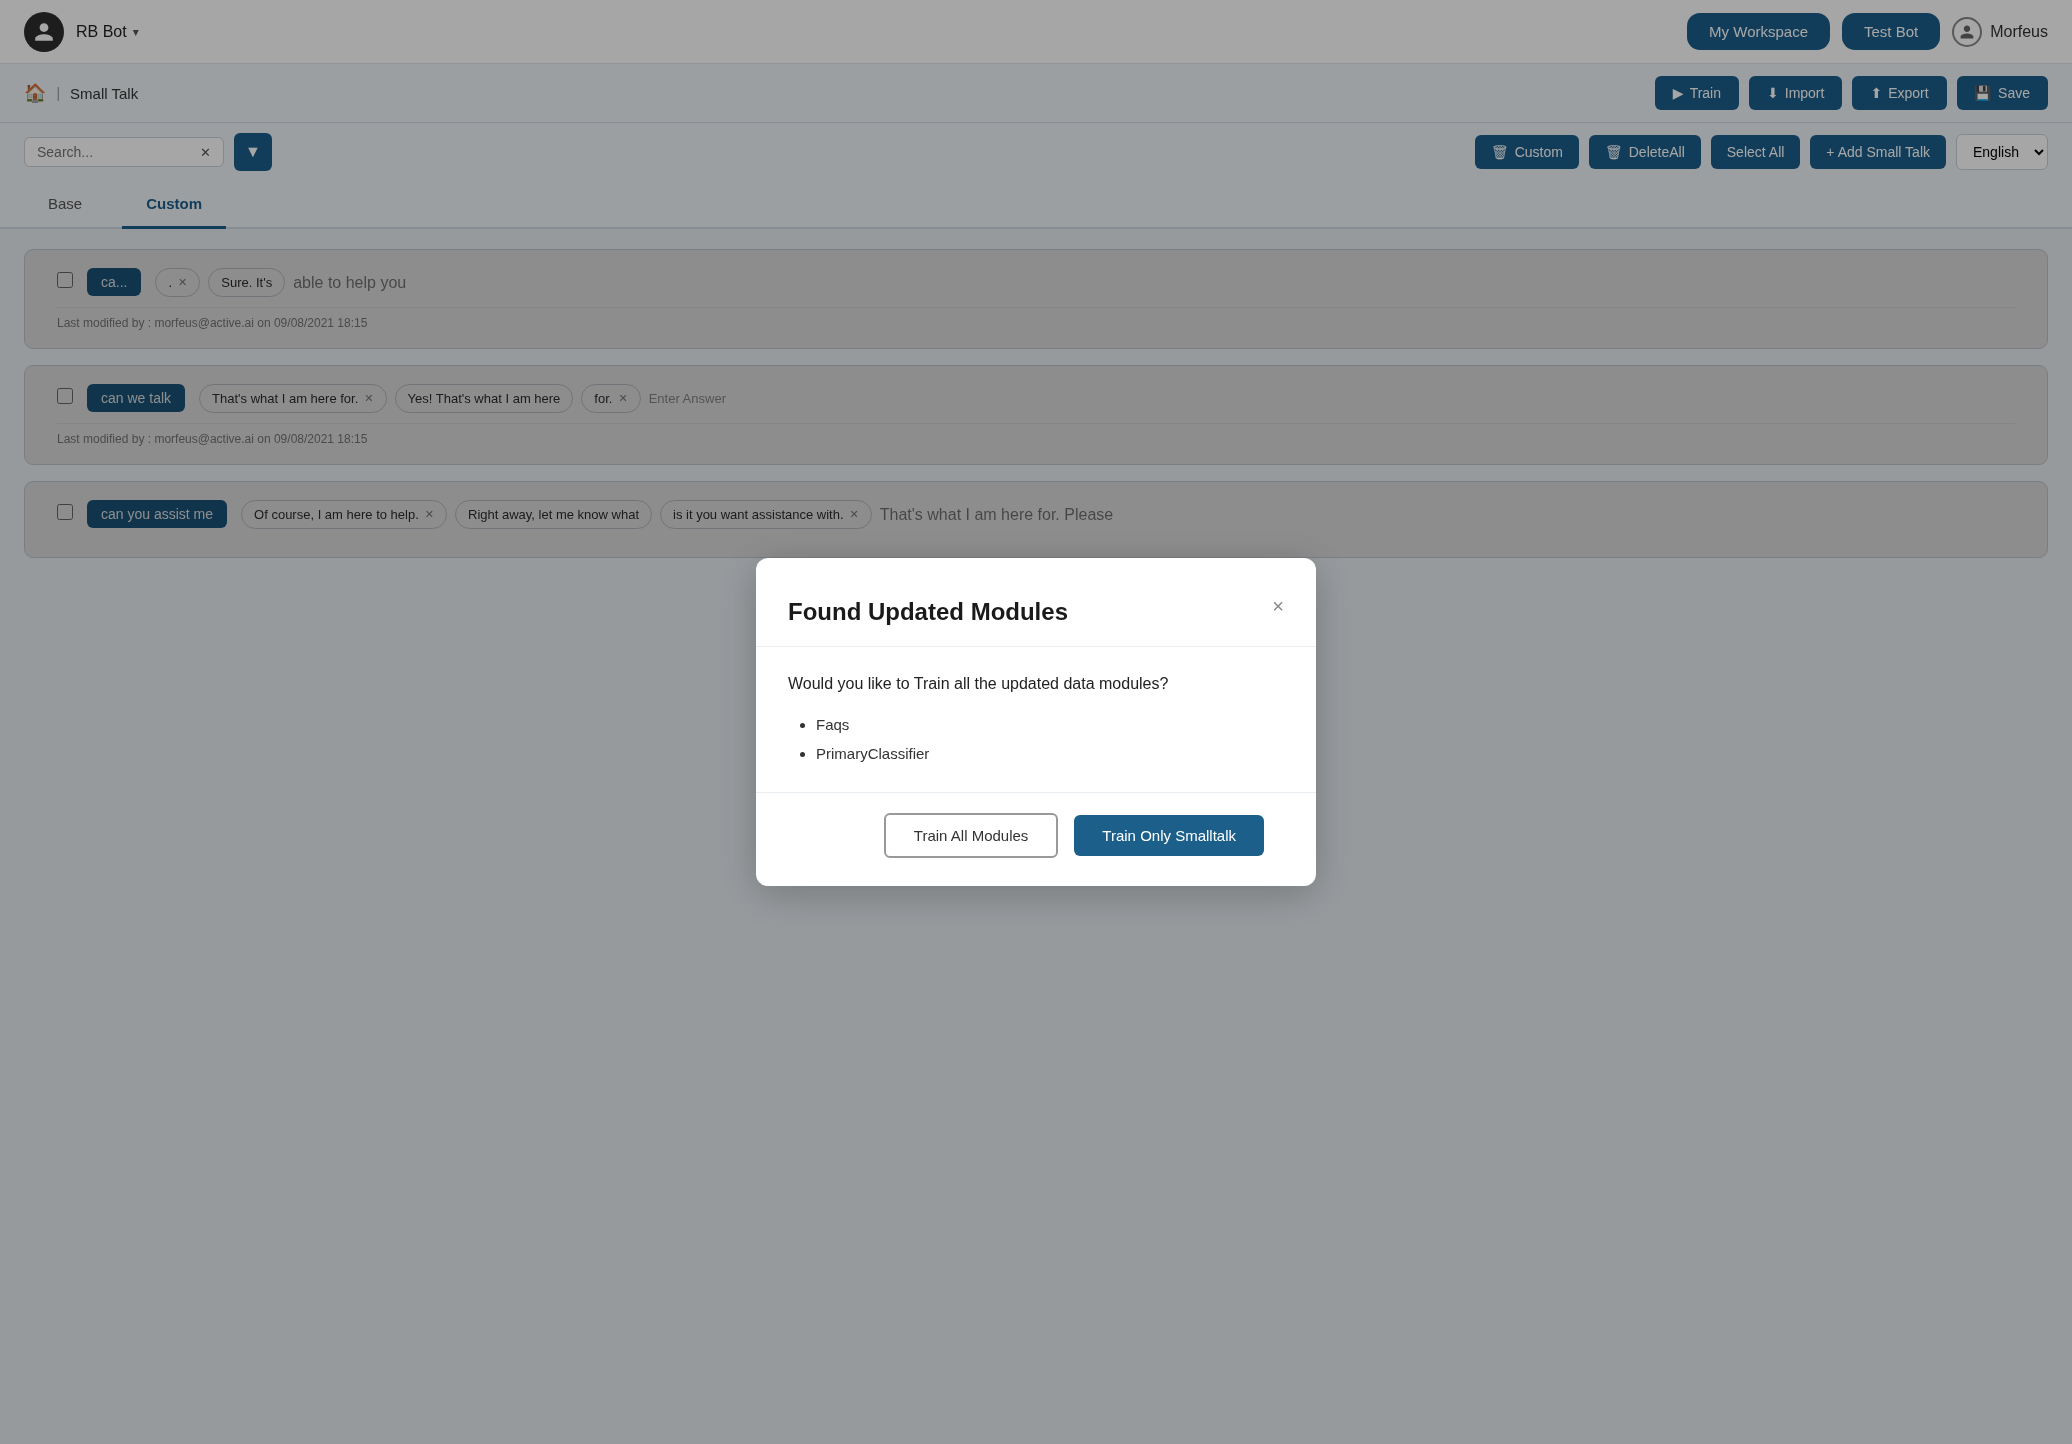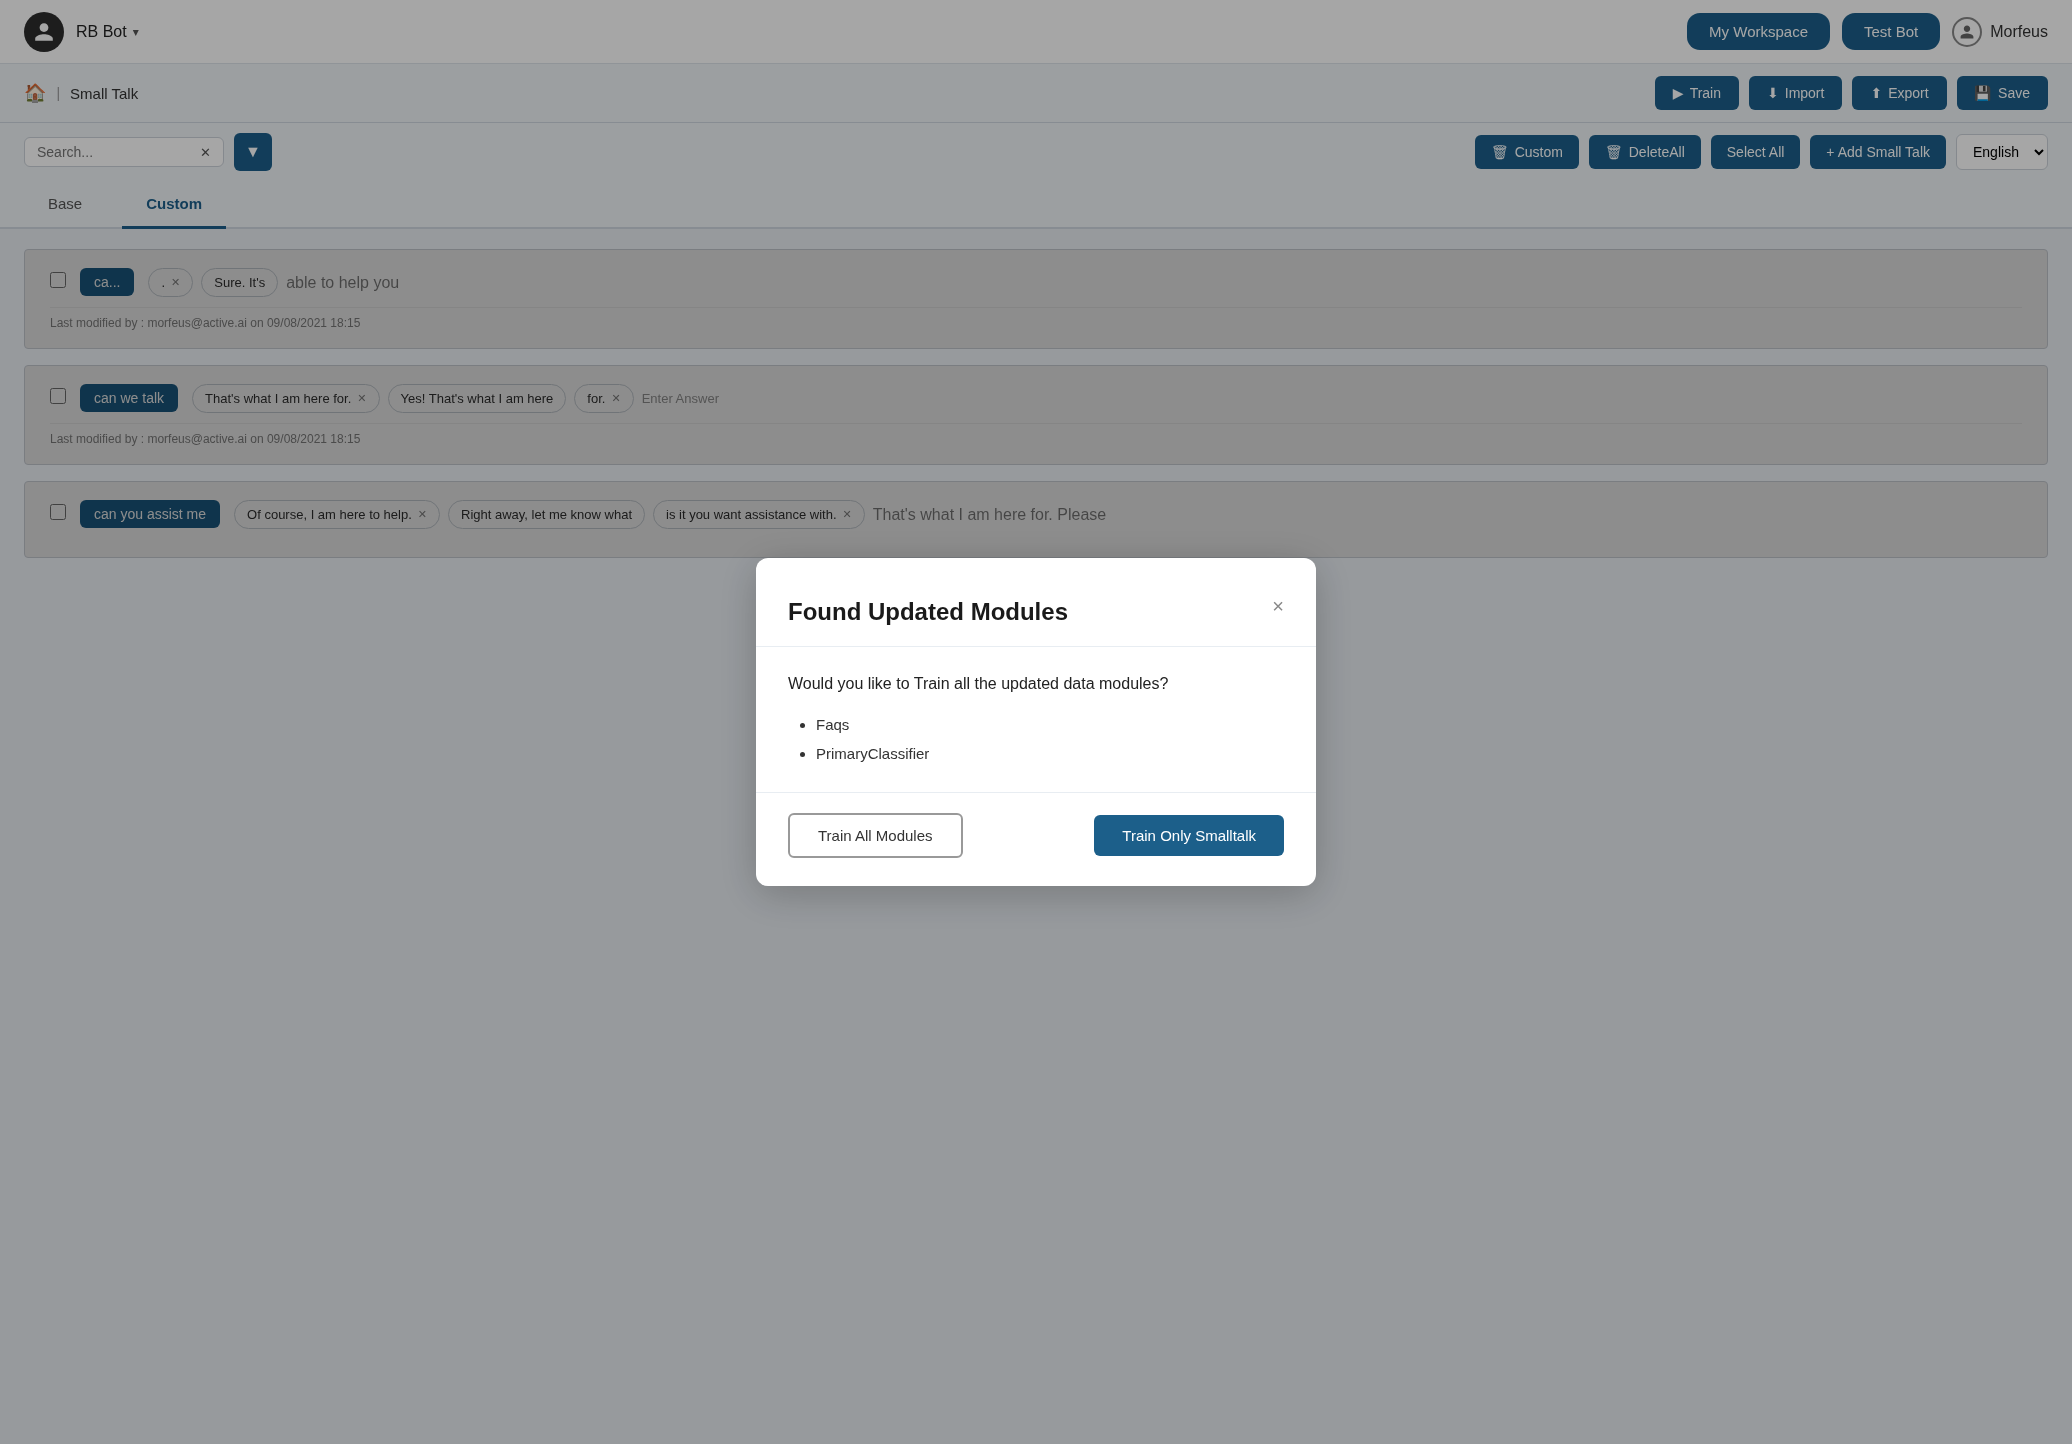--- a/index.html
+++ b/index.html
@@ -160,22 +160,22 @@
     }
     .tab.active { color: #1c5f8a; border-bottom-color: #1c5f8a; font-weight: 600; }
 
     
     .main-content {
       padding: 20px 24px;
       position: relative;
     }
     .small-talk-item {
       background: #fff;
-      border-radius: 4px;
-      padding: 18px 25px;
+      border-radius: 9px;
+      padding: 18px 32px;
       margin-bottom: 16px;
       border: 1px solid #dde3ea;
     }
     .item-row {
       display: flex;
       align-items: flex-start;
       gap: 14px;
       margin-bottom: 10px;
     }
     .item-checkbox { margin-top: 4px; width: 16px; height: 16px; cursor: pointer; }
@@ -244,22 +244,22 @@
     .modal-question {
       font-size: 16px; color: #222; margin-bottom: 18px; font-weight: 400;
     }
     .modal-list {
       list-style: disc;
       padding-left: 28px;
       font-size: 15px; color: #333;
       line-height: 1.9;
     }
     .modal-footer {
-      padding: 20px 32px 28px;
-      display: flex; align-items: center; justify-content: space-between;
+      padding: 20px 52px 28px;
+      display: flex; align-items: center; justify-content: flex-end;
       gap: 16px;
       border-top: 1px solid #e8edf2;
     }
     .btn-modal-outline {
       background: #fff;
       border: 2px solid #999;
       border-radius: 6px;
       padding: 12px 28px;
       font-size: 15px;
       cursor: pointer;

